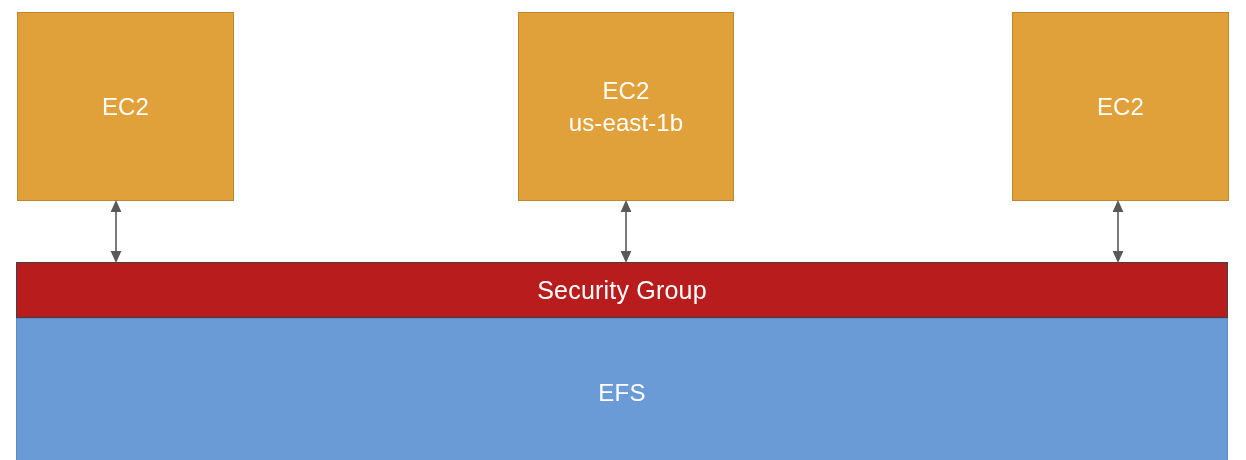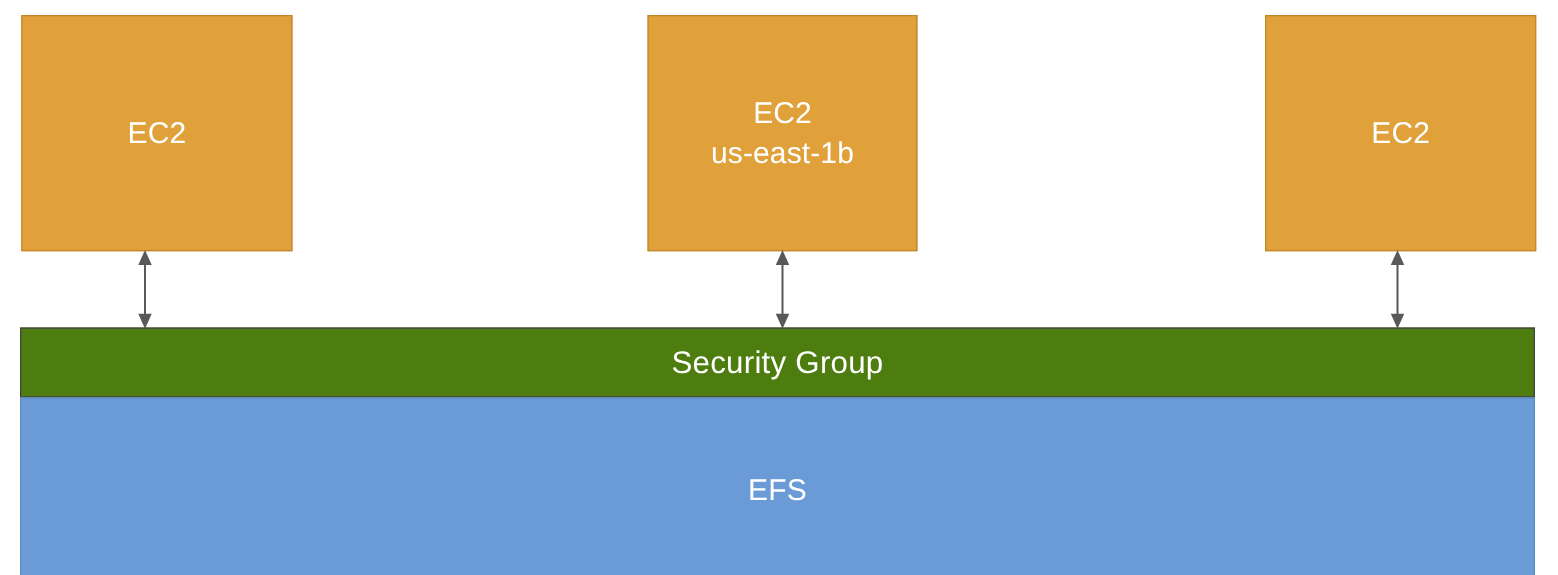--- a/index.html
+++ b/index.html
@@ -53,21 +53,21 @@
     width: 1212px;
     display: flex;
     align-items: center;
     justify-content: center;
     color: #ffffff;
     user-select: none;
   }
   #security-group-bar {
     top: 262px;
     height: 56px;
-    background: #4d7c0f;
+    background: #b91c1c;
     border: 1px solid #3e4145;
     font-size: 25px;
     letter-spacing: 0.2px;
   }
   #efs-bar {
     top: 318px;
     height: 150px;
     background: #6a9bd7;
     border: 1px solid #5e8cc4;
     font-size: 24px;

